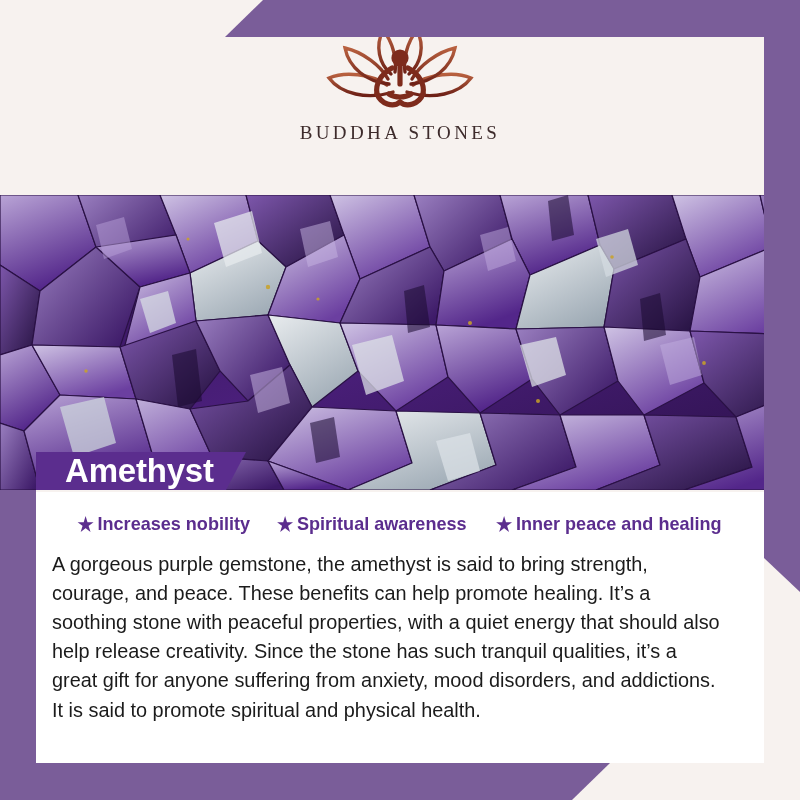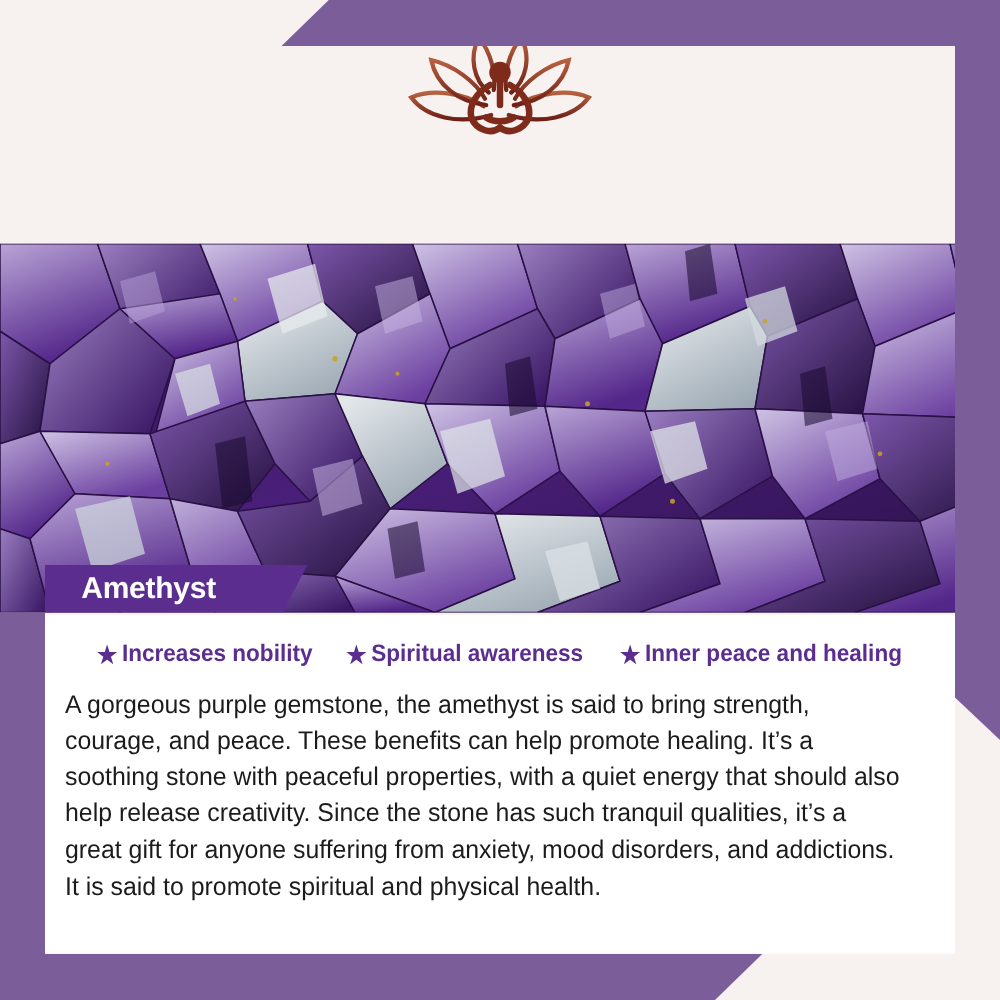--- a/index.html
+++ b/index.html
@@ -137,21 +137,21 @@
     height: 38px;
     background: #5b2d8e;
     z-index: 20;
     clip-path: polygon(0 0, 100% 0, calc(100% - 20px) 100%, 0 100%);
     display: flex;
     align-items: center;
   }
   .stone-banner-text {
     margin-left: 29px;
     color: #ffffff;
-    font-size: 24px;
+    font-size: 33px;
     font-weight: bold;
     font-family: "Liberation Sans", sans-serif;
     letter-spacing: -0.2px;
   }
 
   
   .content {
     position: absolute;
     left: 36px;
     top: 492px;
@@ -240,20 +240,21 @@
         <path d="M93 46 C 104 52, 110 62, 108 72"></path>
 
         <path d="M85 45 L 85 62"></path>
 
         <path d="M62 72 C 66 82, 78 86, 85 80"></path>
         <path d="M108 72 C 104 82, 92 86, 85 80"></path>
 
         <path d="M74 72 C 80 76, 90 76, 96 72"></path>
       </g>
     </svg>
+    <div class="logo-wordmark">BUDDHA STONES</div>
   </div>
 
   <div class="photo">
     <svg viewBox="0 0 800 295" preserveAspectRatio="none">
       <defs>
         <linearGradient id="bgDeep" x1="0" y1="0" x2="1" y2="1">
           <stop offset="0%" stop-color="#2e1250"></stop>
           <stop offset="50%" stop-color="#4a1f7a"></stop>
           <stop offset="100%" stop-color="#2a1048"></stop>
         </linearGradient>

